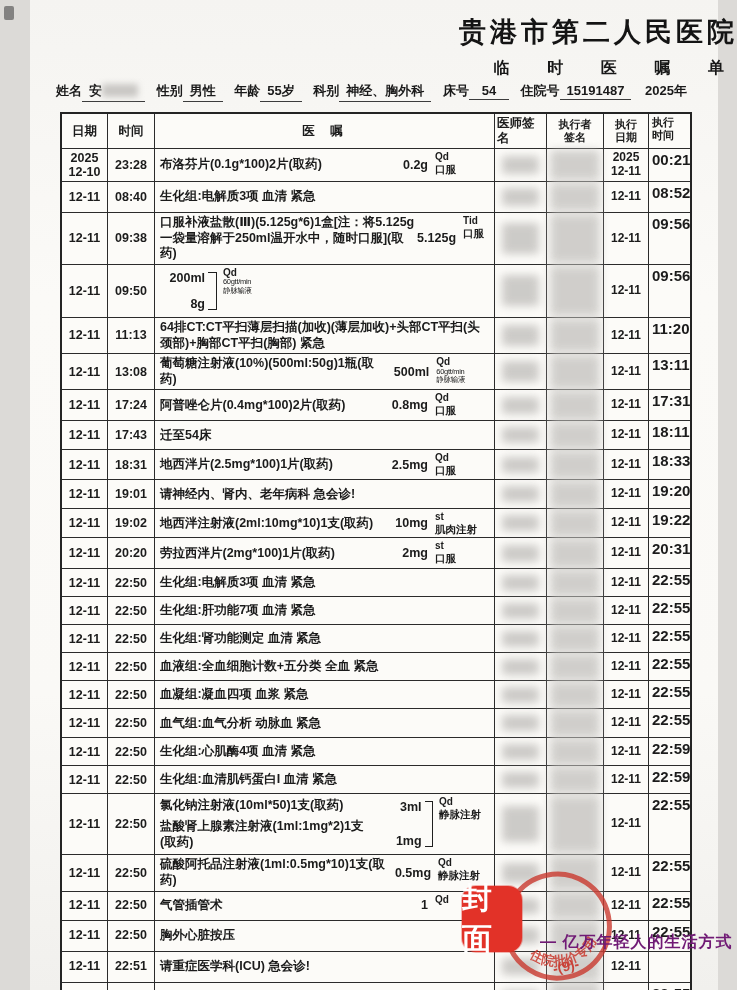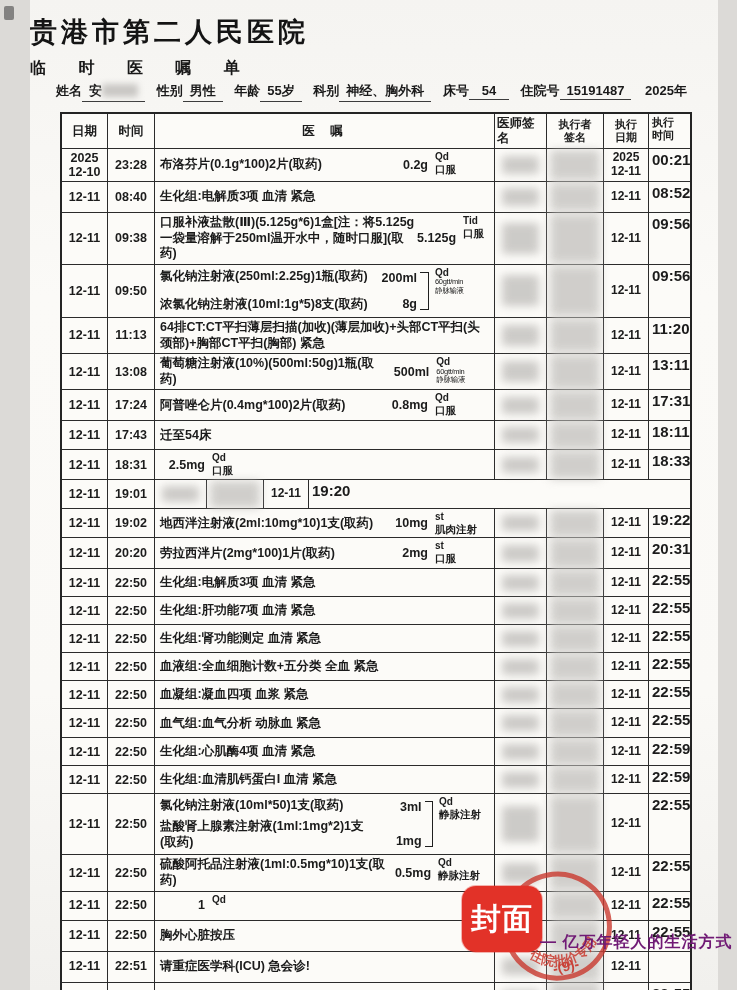--- a/index.html
+++ b/index.html
@@ -1,21 +1,21 @@
 <!DOCTYPE html>
 <html><head>
 <meta charset="utf-8">
 <style>
   html,body{margin:0;padding:0;}
   body{background:#cfcdca;font-family:"Liberation Sans","DejaVu Sans",sans-serif;}
   .canvas{position:relative;width:737px;height:990px;margin:0 auto;background:#dcdad7;overflow:hidden;color:#1b1b1b;}
   .paper{position:absolute;left:30px;top:0;width:688px;height:990px;
     background:linear-gradient(180deg,#f5f4f1 0%,#fbfaf7 30%,#faf9f6 70%,#f1f0ed 100%);}
   .corner-mark{position:absolute;left:4px;top:6px;width:10px;height:14px;background:#3a3a3a;opacity:.55;border-radius:2px;}
-  .hdr{position:absolute;left:0;top:14px;width:708px;text-align:left;}
+  .hdr{position:absolute;left:0;top:14px;width:708px;text-align:right;font-family:Liberation Mono, monospace;}
   .hospital{font-size:27px;font-weight:bold;letter-spacing:4px;color:#141414;}
   .doctitle{margin-top:8px;font-size:16px;font-weight:bold;letter-spacing:14px;color:#181818;}
   .info{position:absolute;left:18px;top:82px;width:660px;font-size:13px;font-weight:600;white-space:nowrap;color:#1a1a1a;}
   .info .lbl{margin-left:8px;}
   .info .val{display:inline-block;border-bottom:1.5px solid #3c3c3c;padding:0 7px 1px;text-align:center;min-width:26px;}
   .blurblob{display:inline-block;vertical-align:-2px;width:36px;height:13px;background:#c9c7c4;filter:blur(3px);border-radius:2px;}
   .year{margin-left:10px;}
   
   .tbl{position:absolute;left:30px;top:112px;width:628px;border:2px solid #242424;background:#fcfbf8;}
   .trow{display:flex;border-bottom:1.6px solid #2b2b2b;align-items:stretch;}
@@ -38,21 +38,21 @@
   .ord-dose.spread{justify-content:space-between;padding:4px 3px 4px 0;}
   .bracket{width:8px;border:1.8px solid #1f1f1f;border-left:none;margin:5px 2px 5px 0;align-self:stretch;}
   .ord-freq{width:60px;display:flex;flex-direction:column;align-items:flex-start;padding-left:4px;box-sizing:border-box;}
   .ord-freq .f1{font-size:10px;font-weight:bold;}
   .ord-freq .f2{font-size:10.5px;font-weight:600;}
   .ord-freq .tiny{font-size:7.5px;font-weight:400;letter-spacing:-0.3px;}
   .sigblur{width:78%;height:62%;min-height:14px;background:#bdbbb8;filter:blur(4px);border-radius:3px;opacity:.75;}
   .sigblur2{width:88%;height:96%;background:#c6c4c1;filter:blur(5px);opacity:.8;}
   
   .stamp{position:absolute;left:492px;top:868px;width:132px;height:122px;transform:rotate(-12deg);opacity:.92;}
-  .cover-icon{position:absolute;left:462px;top:886px;width:80px;height:66px;background:#e23228;border-radius:14px;
+  .cover-icon{position:absolute;left:462px;top:886px;width:60px;height:66px;background:#e23228;border-radius:14px;
     display:flex;align-items:center;justify-content:center;color:#fff;font-size:30px;font-weight:bold;letter-spacing:1px;
     box-shadow:0 0 0 1px rgba(226,50,40,.35);}
   .brand{position:absolute;left:538px;top:893px;font-size:39px;font-weight:bold;color:#0d0d0d;letter-spacing:1px;
     font-family:"Liberation Serif","DejaVu Serif",serif;}
   .tagline{position:absolute;left:540px;top:932px;font-size:16px;font-weight:600;color:#701a75;letter-spacing:1px;white-space:nowrap;}
 </style>
 </head>
 <body>
 
 <div class="canvas">
@@ -173,24 +173,20 @@
             <div>12-11</div>
           </div>
           <div class="c c-etime">09:56</div>
         </div>
         <div class="trow" style="min-height: 52px;">
           <div class="c c-date">
             <div>12-11</div>
           </div>
           <div class="c c-time">09:50</div>
           <div class="c c-ord">
-            <div class="ord-text spread">
-              <div>氯化钠注射液(250ml:2.25g)1瓶(取药)</div>
-              <div>浓氯化钠注射液(10ml:1g*5)8支(取药)</div>
-            </div>
             <div class="ord-dose spread">
               <div>200ml</div>
               <div>8g</div>
             </div>
             <div class="bracket"></div>
             <div class="ord-freq">
               <div class="f1">Qd</div>
               <div class="tiny">60gtt/min</div>
               <div class="tiny">静脉输液</div>
             </div>
@@ -296,20 +292,21 @@
             <div>12-11</div>
           </div>
           <div class="c c-etime">18:11</div>
         </div>
         <div class="trow" style="min-height: 29px;">
           <div class="c c-date">
             <div>12-11</div>
           </div>
           <div class="c c-time">18:31</div>
           <div class="c c-ord">
+            <div class="ord-text">地西泮片(2.5mg*100)1片(取药)</div>
             <div class="ord-dose">
               <div>2.5mg</div>
             </div>
             <div class="ord-freq">
               <div class="f1">Qd</div>
               <div class="f2">口服</div>
             </div>
           </div>
           <div class="c c-phys">
             <div class="sigblur"></div>
@@ -320,20 +317,23 @@
           <div class="c c-edate">
             <div>12-11</div>
           </div>
           <div class="c c-etime">18:33</div>
         </div>
         <div class="trow" style="min-height: 28px;">
           <div class="c c-date">
             <div>12-11</div>
           </div>
           <div class="c c-time">19:01</div>
+          <div class="c c-ord">
+            <div class="ord-text">请神经内、肾内、老年病科 急会诊!</div>
+          </div>
           <div class="c c-phys">
             <div class="sigblur"></div>
           </div>
           <div class="c c-exsig">
             <div class="sigblur2"></div>
           </div>
           <div class="c c-edate">
             <div>12-11</div>
           </div>
           <div class="c c-etime">19:20</div>
@@ -598,20 +598,21 @@
             <div>12-11</div>
           </div>
           <div class="c c-etime">22:55</div>
         </div>
         <div class="trow" style="min-height: 28px;">
           <div class="c c-date">
             <div>12-11</div>
           </div>
           <div class="c c-time">22:50</div>
           <div class="c c-ord">
+            <div class="ord-text">气管插管术</div>
             <div class="ord-dose">
               <div>1</div>
             </div>
             <div class="ord-freq">
               <div class="f1">Qd</div>
             </div>
           </div>
           <div class="c c-phys">
             <div class="sigblur"></div>
           </div>

